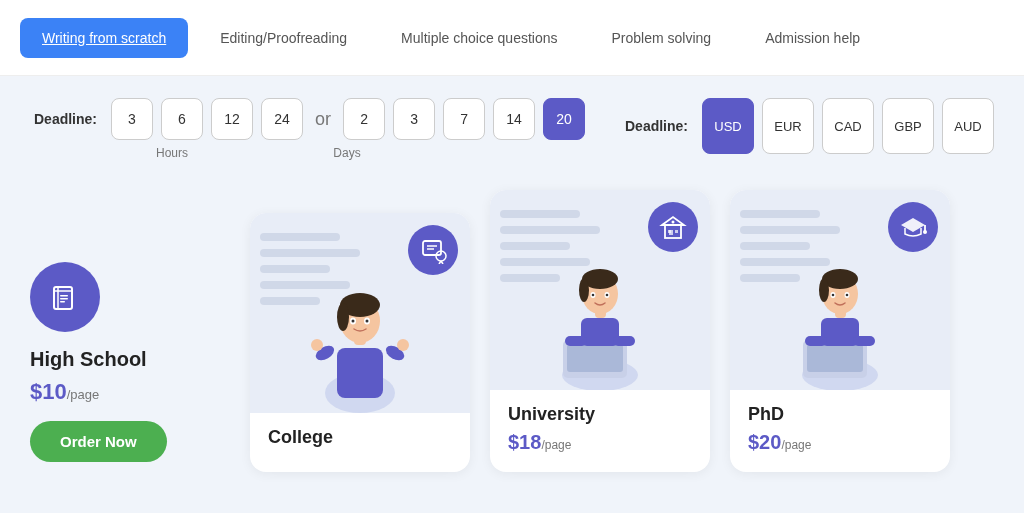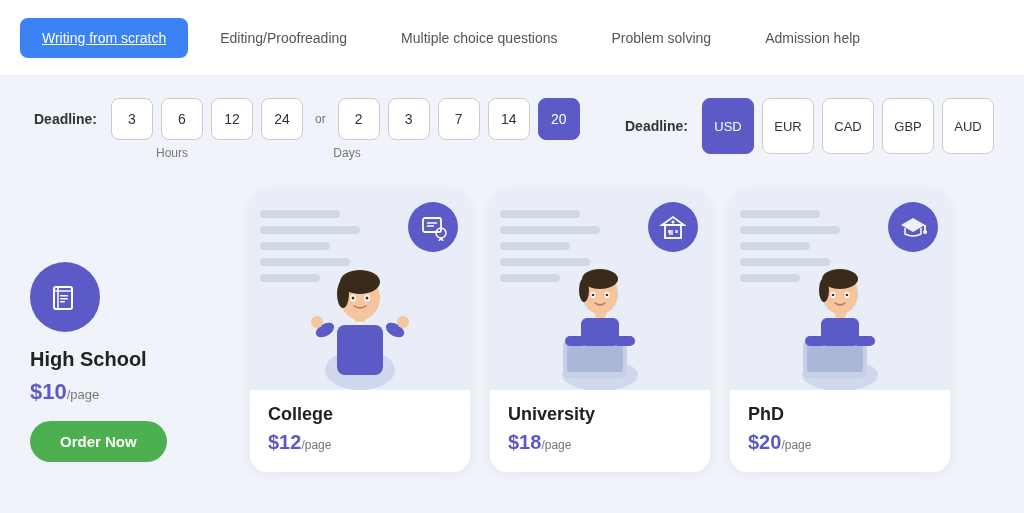--- a/index.html
+++ b/index.html
@@ -75,21 +75,21 @@
       display: flex;
       align-items: center;
       justify-content: center;
     }
     .time-btn.active {
       background: #5c5ac6;
       color: #fff;
       border-color: #5c5ac6;
     }
     .or-text {
-      font-size: 12px;
+      font-size: 18px;
       color: #777;
       margin: 0 4px;
     }
     .time-labels {
       display: flex;
       margin-top: 6px;
       padding-left: 58px;
     }
     .time-label-hours {
       font-size: 12px;
@@ -365,23 +365,20 @@
           <circle cx="22" cy="20" r="5" stroke="white" stroke-width="1.5" fill="none"></circle>
           <line x1="22" y1="25" x2="20" y2="28" stroke="white" stroke-width="1.5"></line>
           <line x1="22" y1="25" x2="24" y2="28" stroke="white" stroke-width="1.5"></line>
           <line x1="8" y1="10" x2="18" y2="10" stroke="white" stroke-width="1.3"></line>
           <line x1="8" y1="13" x2="15" y2="13" stroke="white" stroke-width="1.3"></line>
         </svg>
       </div>
     </div>
     <div class="card-img-info">
       <div class="card-img-title">College</div>
-      <div class="card-img-price">
-        <span>$12</span><span class="per-page">/page</span>
-      </div>
     </div>
   </div>
 
   <div class="card-img">
     <div class="card-img-content">
       <div class="lines-deco">
         <div class="deco-line" style="width:80px;"></div>
         <div class="deco-line" style="width:100px;"></div>
         <div class="deco-line" style="width:70px;"></div>
         <div class="deco-line" style="width:90px;"></div>

